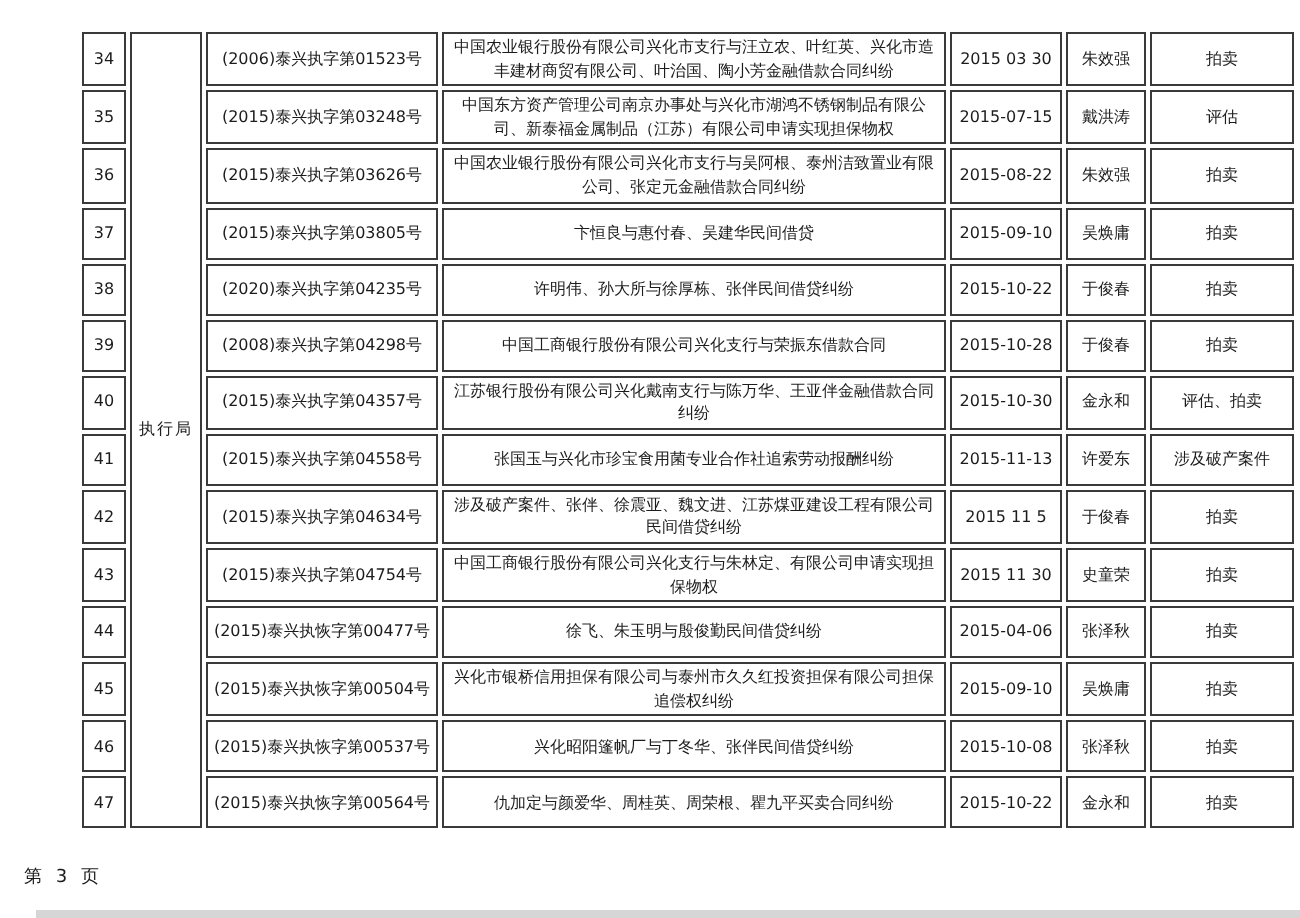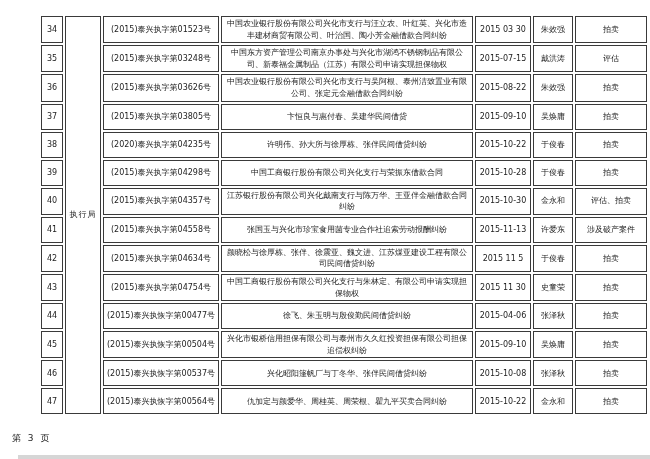--- a/index.html
+++ b/index.html
@@ -51,21 +51,21 @@
         <col class="c-case">
         <col class="c-title">
       <col class="c-date">
         <col class="c-handler">
         <col class="c-note">
     </colgroup>
     <tbody id="rows-body">
         <tr>
           <td class="cell-no">34</td>
           <td class="cell-dept" rowspan="14">执行局</td>
-          <td class="cell-case">(2015)泰兴执字第01523号</td>
+          <td class="cell-case">(2006)泰兴执字第01523号</td>
           <td class="cell-title">中国农业银行股份有限公司兴化市支行与汪立农、叶红英、兴化市造丰建材商贸有限公司、叶治国、陶小芳金融借款合同纠纷</td>
           <td class="cell-date">2015 03 30</td>
           <td class="cell-handler">朱效强</td>
           <td class="cell-note">拍卖</td>
         </tr>
         <tr>
           <td class="cell-no">35</td>
           <td class="cell-case">(2015)泰兴执字第03248号</td>
           <td class="cell-title">中国东方资产管理公司南京办事处与兴化市湖鸿不锈钢制品有限公司、新泰福金属制品（江苏）有限公司申请实现担保物权</td>
           <td class="cell-date">2015-07-15</td>
@@ -91,21 +91,21 @@
         <tr>
           <td class="cell-no">38</td>
           <td class="cell-case">(2020)泰兴执字第04235号</td>
           <td class="cell-title">许明伟、孙大所与徐厚栋、张伴民间借贷纠纷</td>
           <td class="cell-date">2015-10-22</td>
           <td class="cell-handler">于俊春</td>
           <td class="cell-note">拍卖</td>
         </tr>
         <tr>
           <td class="cell-no">39</td>
-          <td class="cell-case">(2015)泰兴执字第04298号</td>
+          <td class="cell-case">(2008)泰兴执字第04298号</td>
           <td class="cell-title">中国工商银行股份有限公司兴化支行与荣振东借款合同</td>
           <td class="cell-date">2015-10-28</td>
           <td class="cell-handler">于俊春</td>
           <td class="cell-note">拍卖</td>
         </tr>
         <tr>
           <td class="cell-no">40</td>
           <td class="cell-case">(2015)泰兴执字第04357号</td>
           <td class="cell-title">江苏银行股份有限公司兴化戴南支行与陈万华、王亚伴金融借款合同纠纷</td>
           <td class="cell-date">2015-10-30</td>
@@ -116,21 +116,21 @@
           <td class="cell-no">41</td>
           <td class="cell-case">(2015)泰兴执字第04558号</td>
           <td class="cell-title">张国玉与兴化市珍宝食用菌专业合作社追索劳动报酬纠纷</td>
           <td class="cell-date">2015-11-13</td>
           <td class="cell-handler">许爱东</td>
           <td class="cell-note">涉及破产案件</td>
         </tr>
         <tr>
           <td class="cell-no">42</td>
           <td class="cell-case">(2015)泰兴执字第04634号</td>
-          <td class="cell-title">颜晓松与徐厚栋、张伴、徐震亚、魏文进、江苏煤亚建设工程有限公司民间借贷纠纷</td>
+          <td class="cell-title">涉及破产案件、张伴、徐震亚、魏文进、江苏煤亚建设工程有限公司民间借贷纠纷</td>
           <td class="cell-date">2015 11 5</td>
           <td class="cell-handler">于俊春</td>
           <td class="cell-note">拍卖</td>
         </tr>
         <tr>
           <td class="cell-no">43</td>
           <td class="cell-case">(2015)泰兴执字第04754号</td>
           <td class="cell-title">中国工商银行股份有限公司兴化支行与朱林定、有限公司申请实现担保物权</td>
           <td class="cell-date">2015 11 30</td>
           <td class="cell-handler">史童荣</td>

